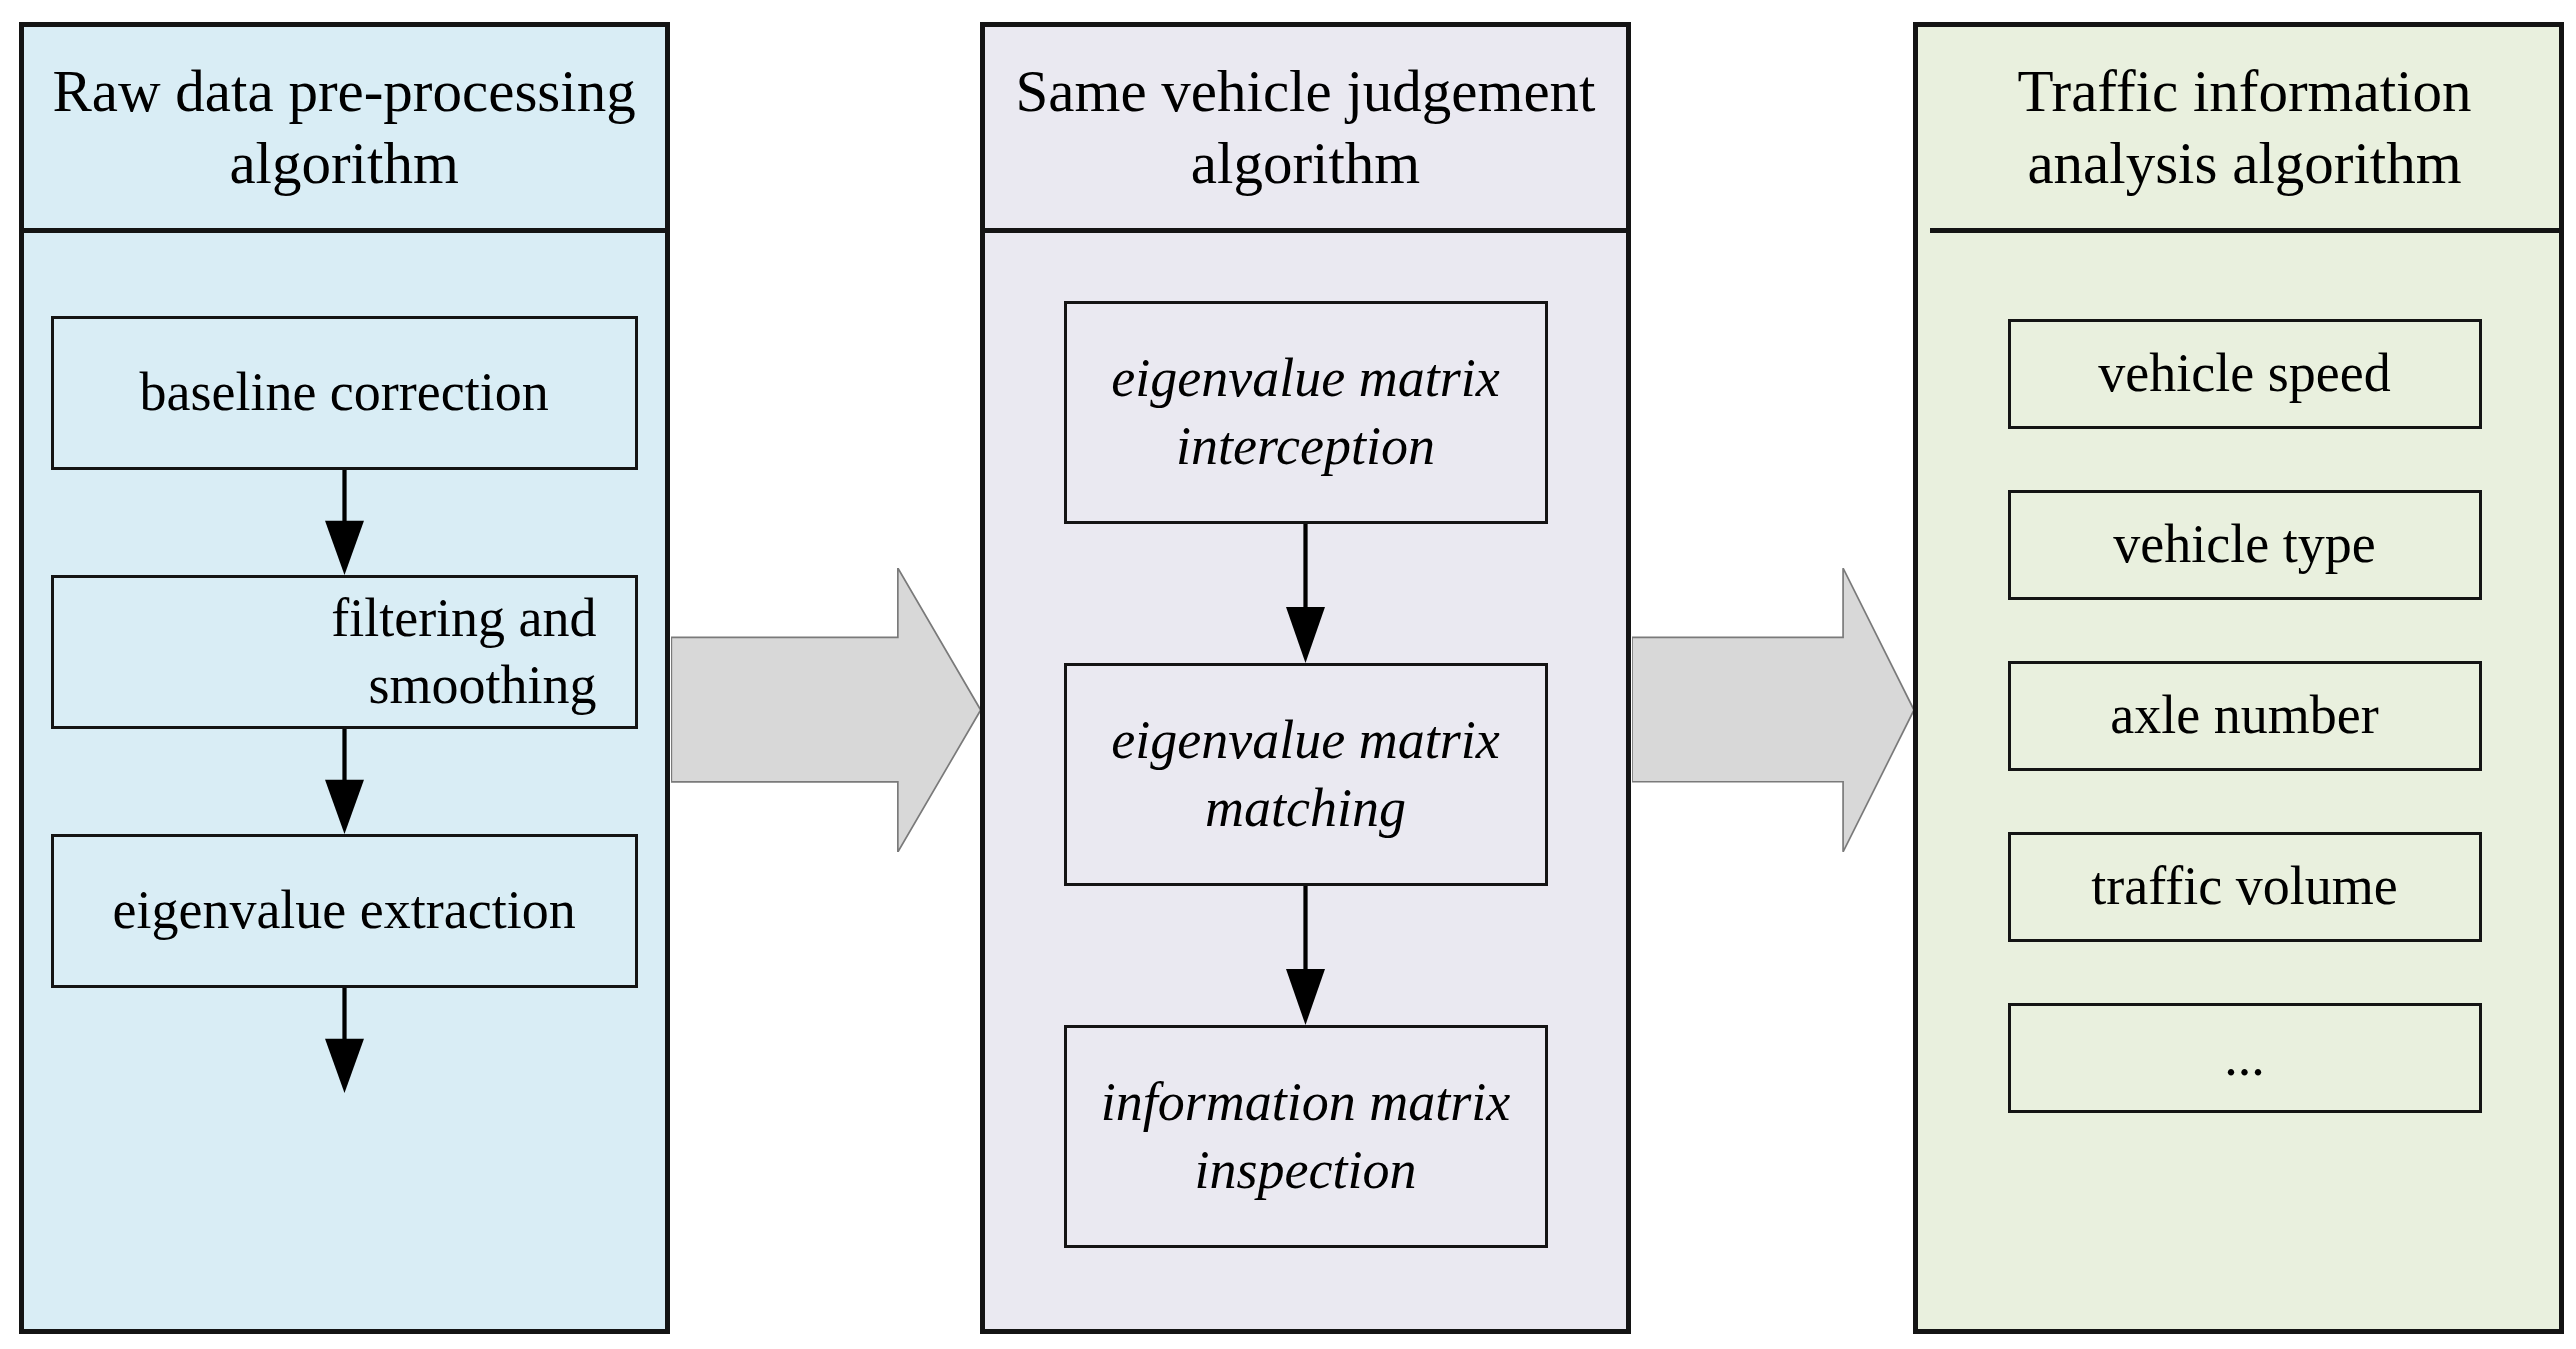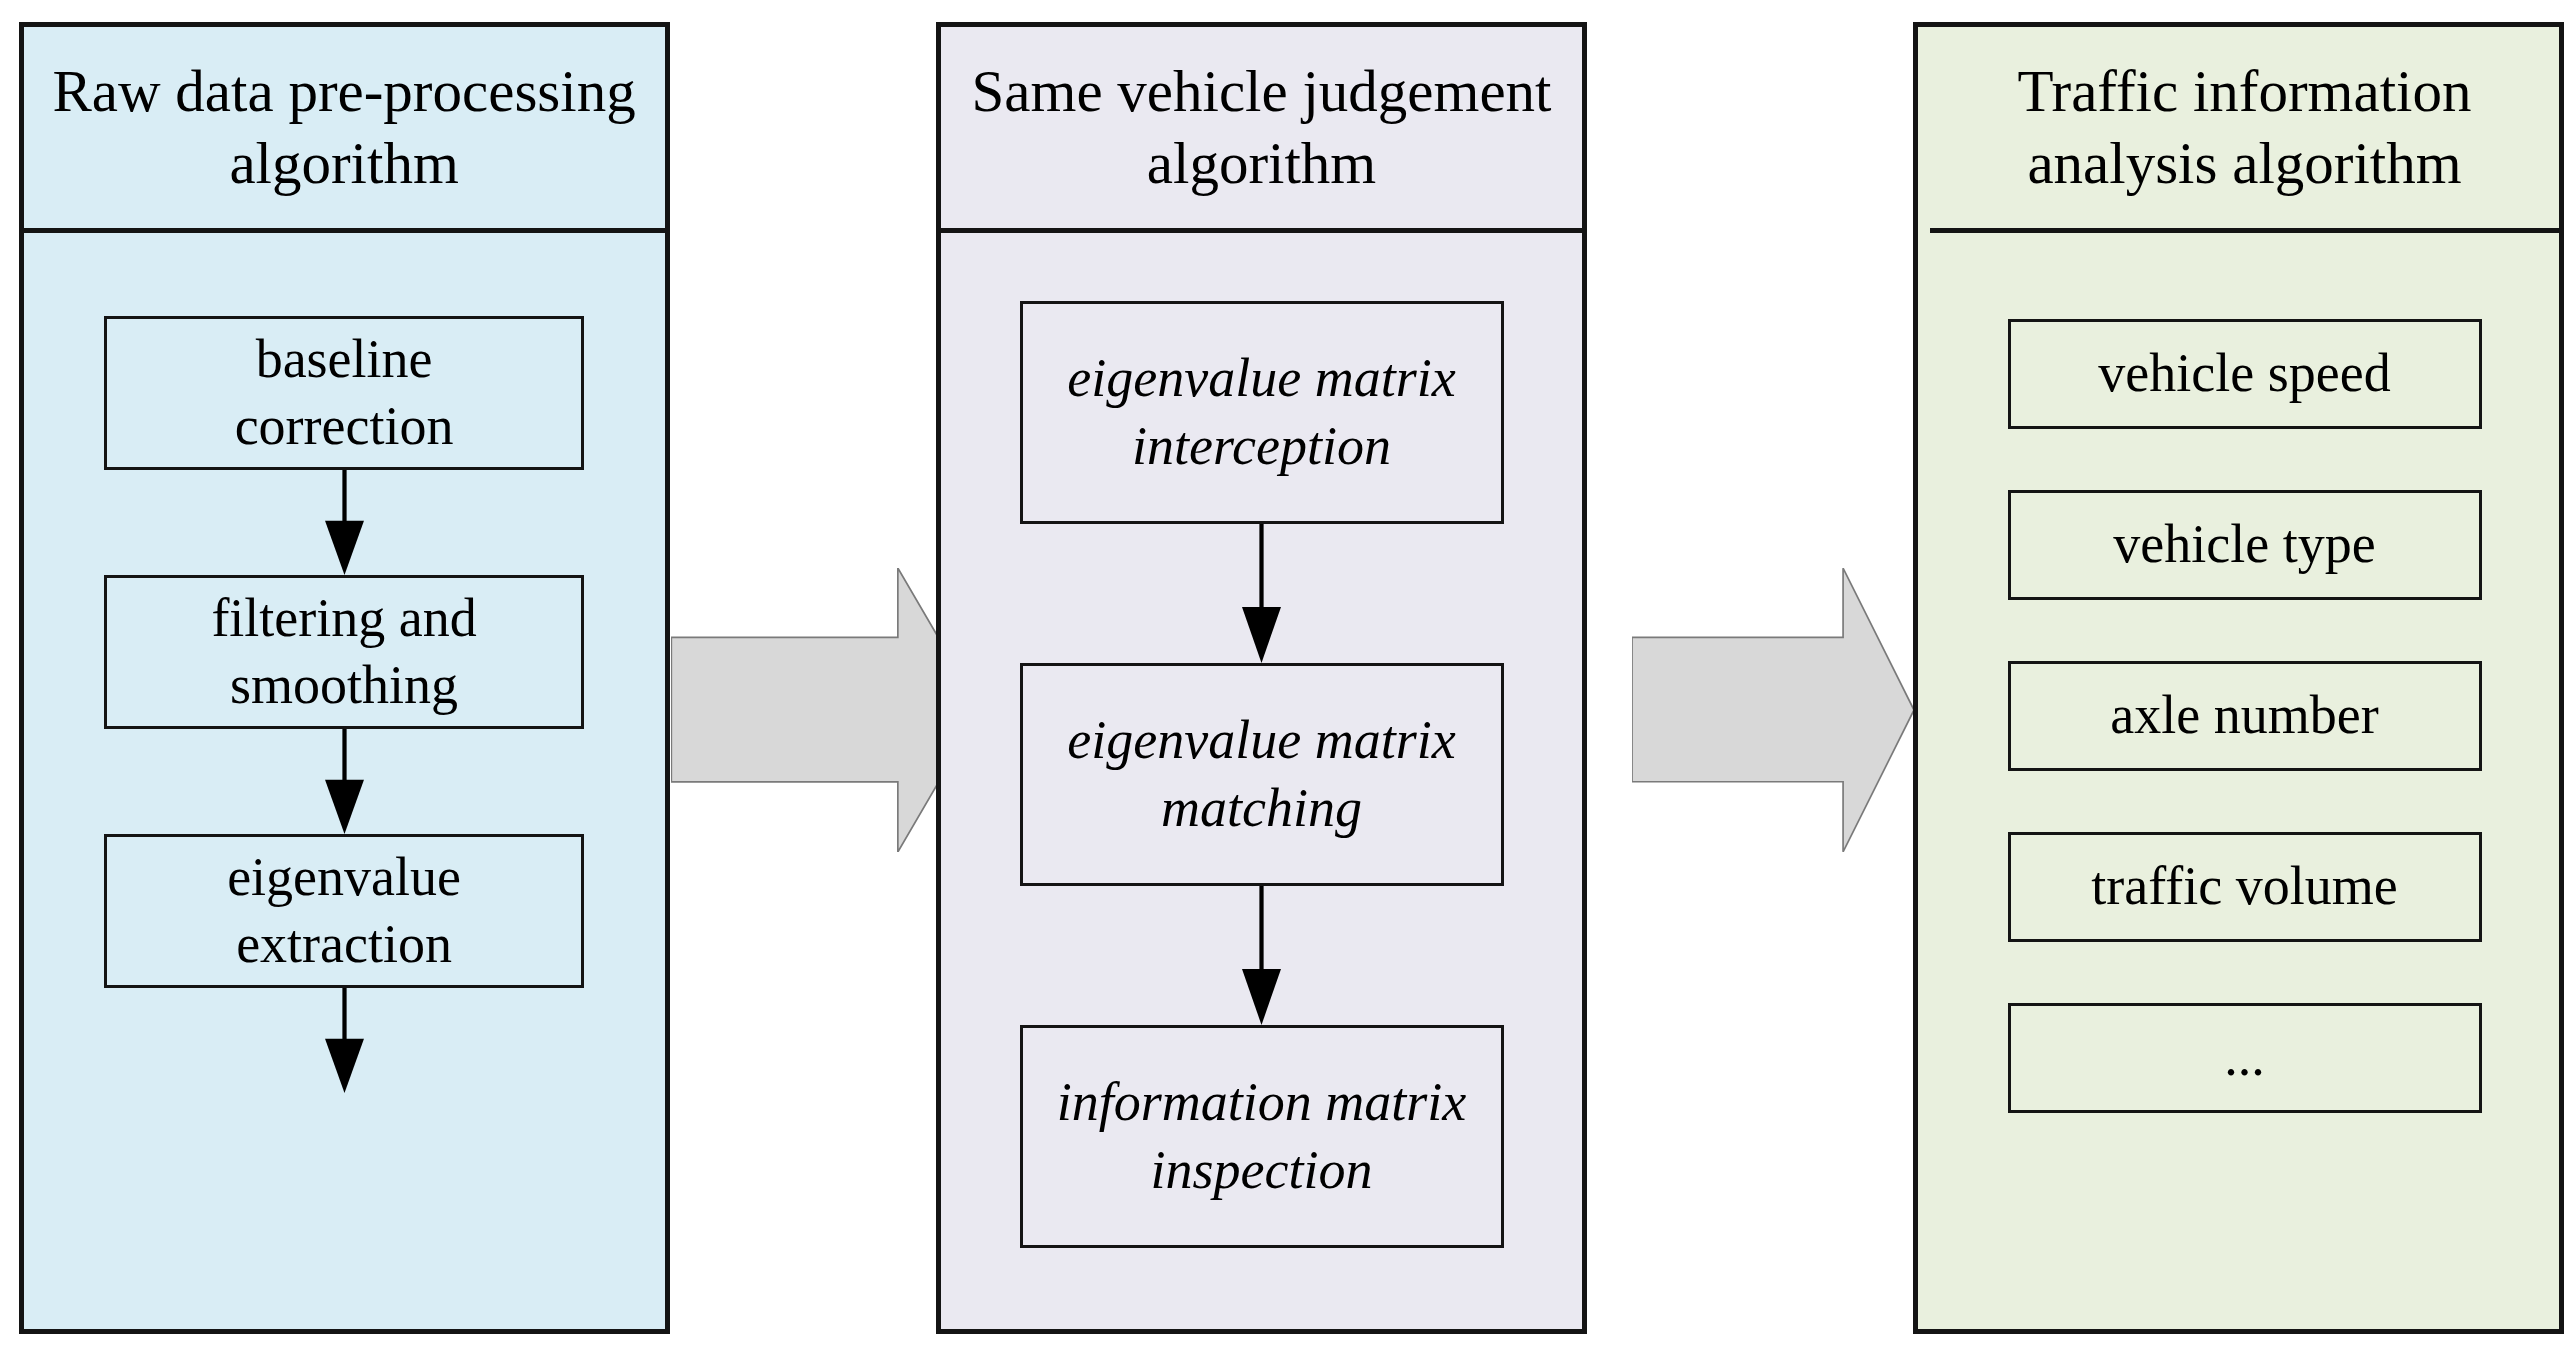--- a/index.html
+++ b/index.html
@@ -9,21 +9,21 @@
     color: #000;
   }
   .canvas { position: absolute; inset: 0; background: #fff; }
 
   .panel {
     position: absolute; top: 22px; height: 1312px; width: 651px;
     border: 5px solid var(--c-outline, #141414);
     box-sizing: border-box;
   }
   .panel-left   { left: 18.6px;   background: var(--c-panel1-bg, #d9edf5); }
-  .panel-mid    { left: 936px; background: var(--c-panel2-bg, #eae9f1); }
+  .panel-mid    { left: 980px; background: var(--c-panel2-bg, #eae9f1); }
   .panel-right  { left: 1913px; background: var(--c-panel3-bg, #e9f0de); padding-left: 12px; }
 
   .panel-header {
     height: 206px; box-sizing: border-box;
     border-bottom: 5px solid var(--c-outline, #141414);
     display: flex; align-items: center; justify-content: flex-start;
     text-align: center;
     font-size: 59px; line-height: 1.22;
     padding: 0 3.4px;
   }
@@ -33,21 +33,21 @@
   .panel-right .panel-body { padding-top: 86px; }
 
   .flow-box {
     box-sizing: border-box;
     border: 3.4px solid var(--c-outline, #141414);
     background: transparent;
     display: flex; align-items: center; justify-content: center;
     text-align: center;
     font-size: 54px; line-height: 1.25;
   }
-  .panel-left  .flow-box { width: 480px; height: 154px; padding: 0 38px; }
+  .panel-left  .flow-box { width: 587px; height: 154px; padding: 0 38px; text-align: right; }
   .panel-mid   .flow-box { width: 484px; height: 223px; padding: 0 17px; }
   .panel-right .flow-box { width: 474px; height: 110px; padding: 0 13.5px; margin-bottom: 61px; }
   .panel-right .flow-box:last-child { margin-bottom: 0; }
 
   .varrow { display: block; }
 
   .block-arrow { position: absolute; top: 568px; }
   .block-arrow-1 { left: 671px; }
   .block-arrow-2 { left: 1632px; }
 </style>

